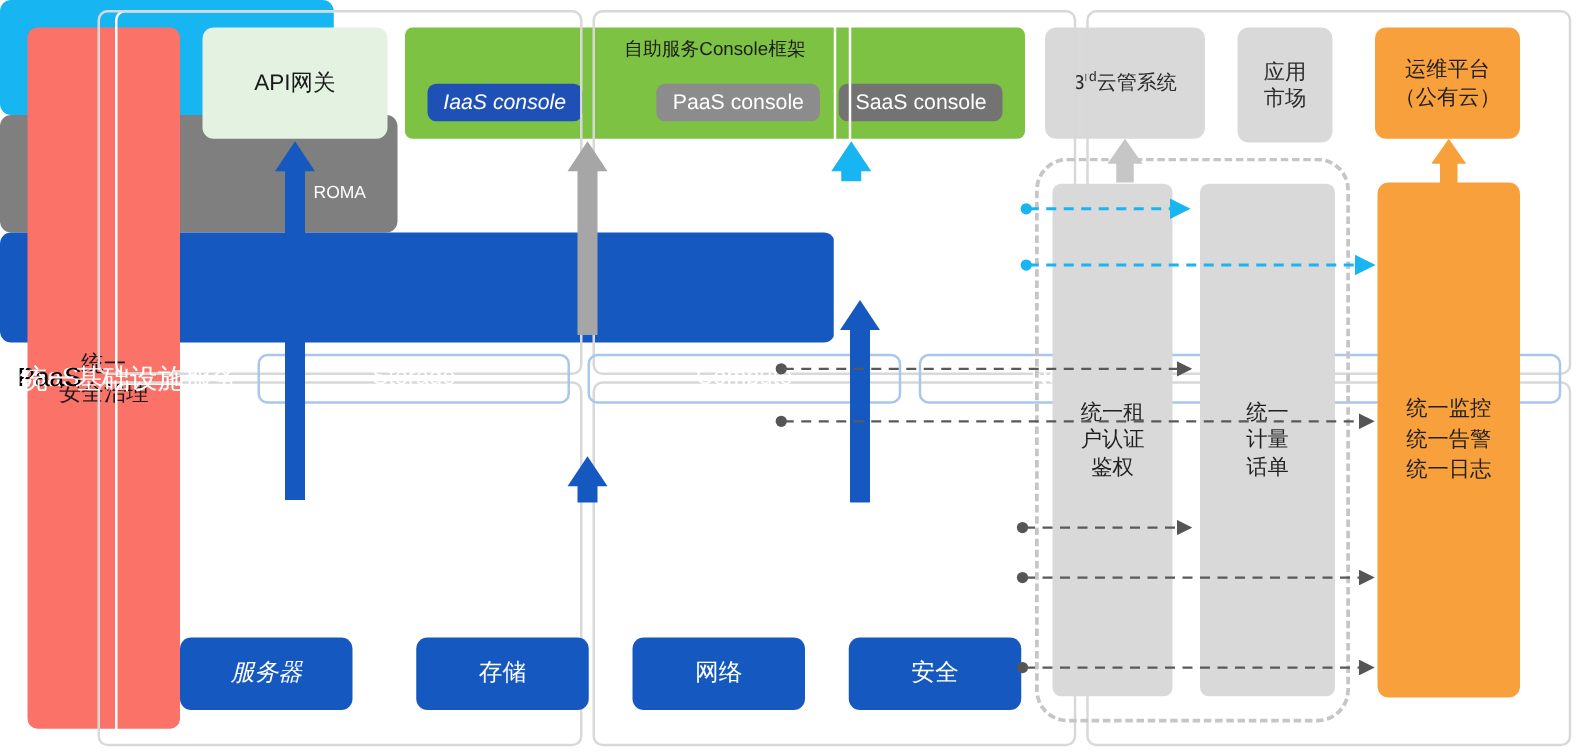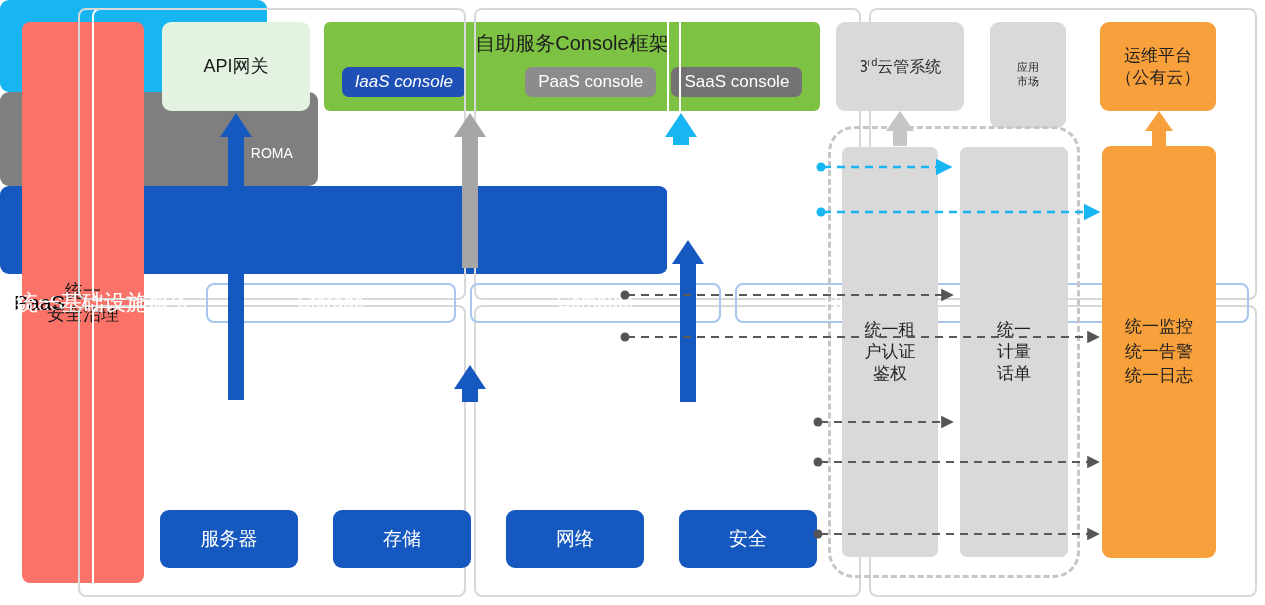--- a/index.html
+++ b/index.html
@@ -47,39 +47,39 @@
     background:#e4f2e2; color:#1a1a1a; font-size:18px;
   }
   
   #console-frame{
     left:324px; top:22px; width:496px; height:89px;
     background:#7ec244; border-radius:6px;
     display:block;
   }
   #console-title{
     position:absolute; left:0; top:9px; width:100%;
-    text-align:center; font-size:20px; color:#1d1d1d;
+    text-align:center; font-size:15px; color:#1d1d1d;
   }
   #console-chips{
     position:absolute; left:0; top:45px; width:100%;
     display:flex; justify-content:space-around; align-items:center;
     padding:0 10px; box-sizing:border-box;
   }
   #console-chips .chip{ height:30px; padding:0 13px; font-size:17px; color:#fff; }
   .chip-iaas{ background:#1e50b5;font-style:italic; }
   .chip-paas{ background:#8c8c8c;margin-left:44px; }
   .chip-saas{ background:#737373; }
   
   #third-cloud{
     left:836px; top:22px; width:128px; height:89px;
     background:#d9d9d9; color:#2b2b2b; font-size:16px;
   }
   #app-market{
-    left:990px; top:22px; width:76px; height:106px;
-    background:#d9d9d9; color:#2b2b2b; font-size:11px;
+    left:990px; top:22px; width:76px; height:92px;
+    background:#d9d9d9; color:#2b2b2b; font-size:17px;
   }
   #ops-platform{
     left:1100px; top:22px; width:116px; height:89px;
     background:#f8a03c; color:#1f1f1f; font-size:17px;
   }
   
   #saas{
     left:553px; top:145px; width:267px; height:92px;
     background:#17b5f2; border-radius:9px; display:block;
   }
@@ -127,21 +127,21 @@
   #iaas-label{ font-size:22px; color:#fff; white-space:nowrap; }
   #iaas-row .chip{
     border:2px solid #a9c6ef; background:transparent; color:#fff;
     font-size:19px; height:40px; flex:1; border-radius:8px;
   }
   
   .infra-box{
     top:510px; height:58px; width:138px;
     background:#1559c0; color:#fff; font-size:19px; border-radius:9px;
   }
-  #infra-0{ left:160px; }
+  #infra-0{ left:144px;font-style:italic; }
   #infra-1{ left:333px; }
   #infra-2{ left:506px; }
   #infra-3{ left:679px; }
   
   #dashed-container{
     position:absolute;
     left:828px; top:126px; width:252px; height:452px;
     border:3px dashed #c6c6c6;
     border-radius:26px;
     box-sizing:border-box;

